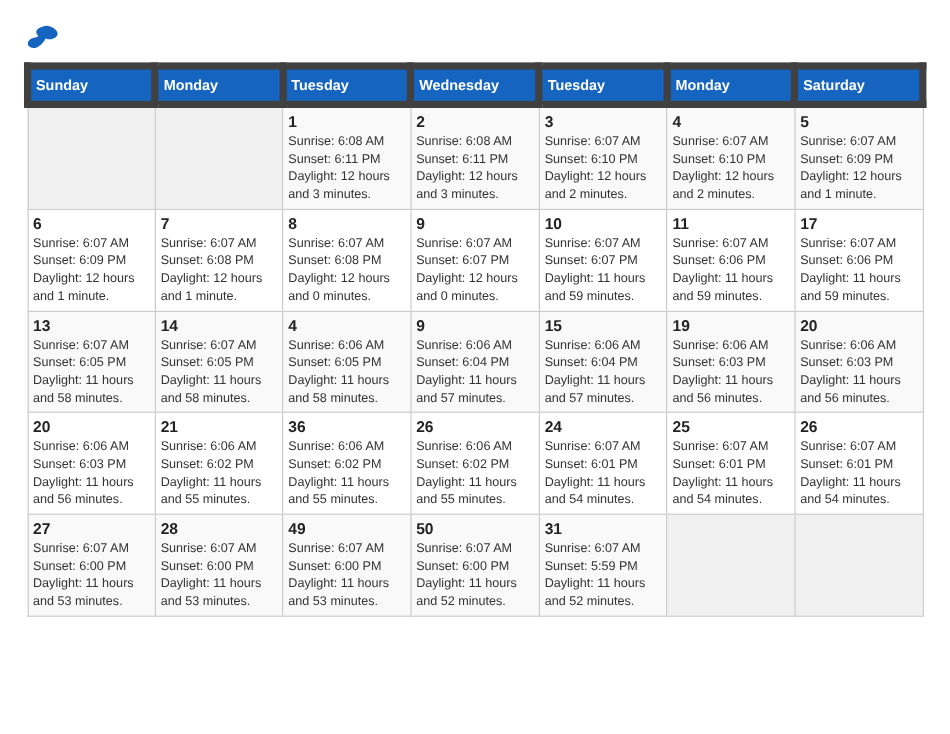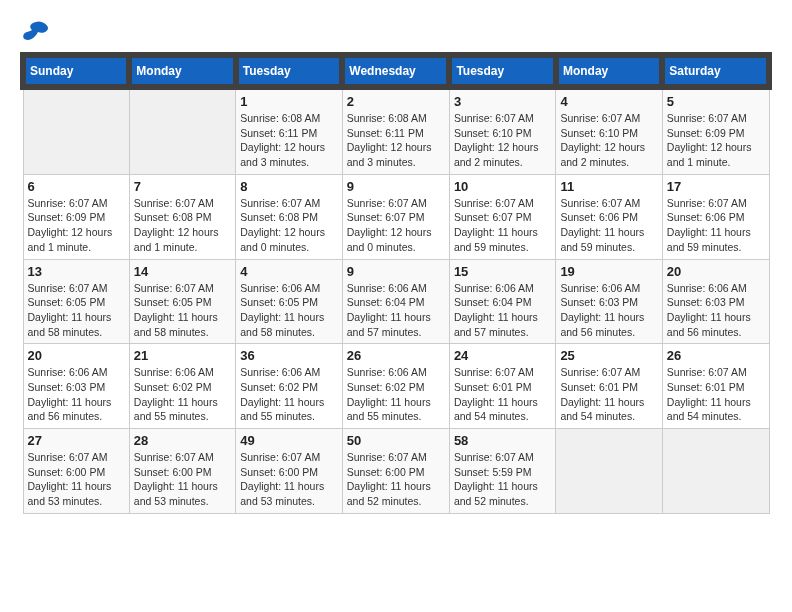--- a/index.html
+++ b/index.html
@@ -237,20 +237,20 @@
         </td>
         <td>
           <span class="day-num">49</span>
           <div class="day-info">Sunrise: 6:07 AM<br>Sunset: 6:00 PM<br>Daylight: 11 hours and 53 minutes.</div>
         </td>
         <td>
           <span class="day-num">50</span>
           <div class="day-info">Sunrise: 6:07 AM<br>Sunset: 6:00 PM<br>Daylight: 11 hours and 52 minutes.</div>
         </td>
         <td>
-          <span class="day-num">58</span>
+          <span class="day-num">31</span>
           <div class="day-info">Sunrise: 6:07 AM<br>Sunset: 5:59 PM<br>Daylight: 11 hours and 52 minutes.</div>
         </td>
         <td class="empty-cell"></td>
         <td class="empty-cell"></td>
       </tr>
     </tbody>
 </table>
 
 </body></html>

